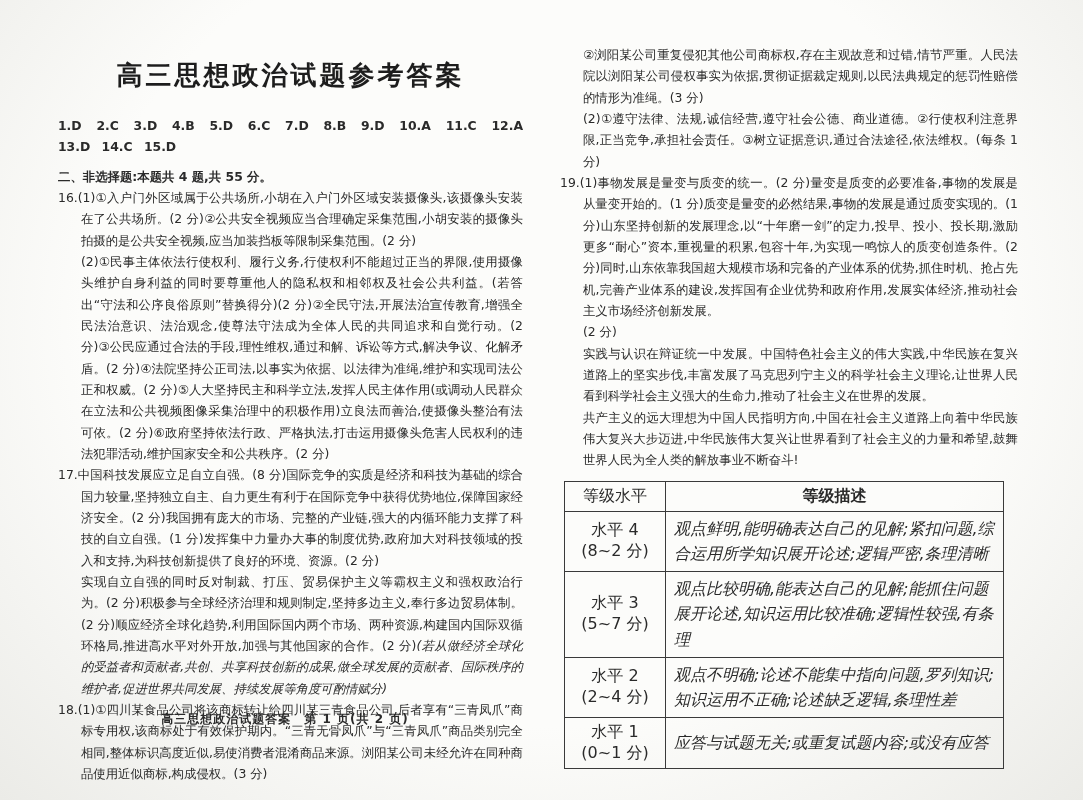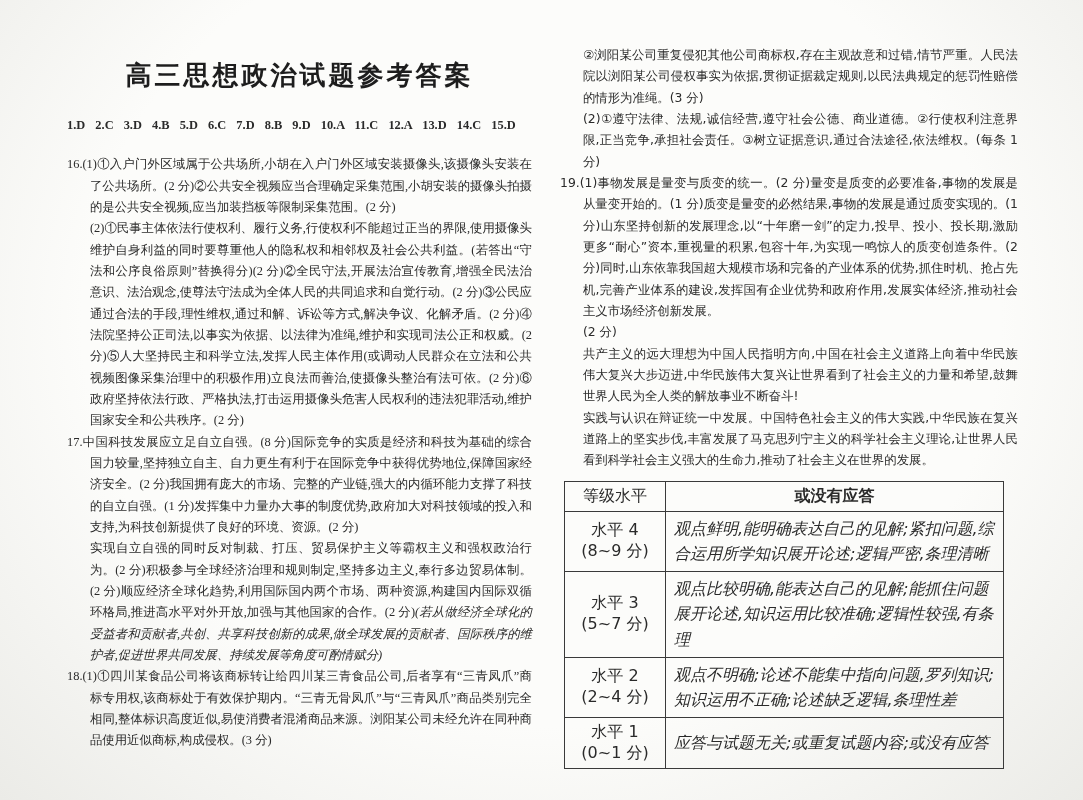--- a/index.html
+++ b/index.html
@@ -5,32 +5,32 @@
   html,body{margin:0;padding:0;}
   .sheet{
     position:relative;
     width:1083px;height:800px;
     background:radial-gradient(ellipse at 50% 40%, #fcfcfa 60%, #ebebe7 100%);
     font-family:"DejaVu Sans","Liberation Sans",sans-serif;
     color:#2a2a2a;
     overflow:hidden;
   }
   .page{position:absolute;top:0;height:800px;}
-  .page-left{left:44px;width:500px;font-family:Liberation Serif, serif;}
+  .page-left{left:35px;width:500px;}
   .page-right{left:548px;width:478px;}
   .col{position:absolute;}
   .col-left{left:23px;top:58px;width:465px;}
   .col-right{left:12px;top:44px;width:458px;}
   .doc-title{
     text-align:center;font-size:26px;font-weight:700;letter-spacing:3px;
     margin:0 0 22px 0;color:#1d1d1d;
   }
   p{margin:0;font-size:12.4px;line-height:1.72;text-align:justify;}
   .p-head{font-weight:700;}
-  .p-ans{font-weight:700;word-spacing:7px;margin:18px 0;}
+  .p-ans{font-weight:700;word-spacing:7px;margin:8px 0;}
   .p-item{padding-left:1.85em;text-indent:-1.85em;}  
   .p-sub{padding-left:1.85em;}                       
   .kai{font-style:italic;}
   .score-line{padding-left:1.85em;}
   .footer{
     position:absolute;bottom:72px;width:100%;
     text-align:center;font-size:12px;font-weight:700;color:#2a2a2a;
     letter-spacing:1px;
   }
   table.grade{
@@ -49,48 +49,50 @@
 </head>
 <body>
 
 <div class="sheet">
 
   <div class="page page-left">
     <div class="col col-left">
       <h1 class="doc-title">高三思想政治试题参考答案</h1>
 
       <p class="p-ans">1.D 2.C 3.D 4.B 5.D 6.C 7.D 8.B 9.D 10.A 11.C 12.A 13.D 14.C 15.D</p>
+      <p class="p-head">二、非选择题:本题共 4 题,共 55 分。</p>
 
       <p class="p-item">16.(1)①入户门外区域属于公共场所,小胡在入户门外区域安装摄像头,该摄像头安装在了公共场所。(2 分)②公共安全视频应当合理确定采集范围,小胡安装的摄像头拍摄的是公共安全视频,应当加装挡板等限制采集范围。(2 分)</p>
       <p class="p-sub">(2)①民事主体依法行使权利、履行义务,行使权利不能超过正当的界限,使用摄像头维护自身利益的同时要尊重他人的隐私权和相邻权及社会公共利益。(若答出“守法和公序良俗原则”替换得分)(2 分)②全民守法,开展法治宣传教育,增强全民法治意识、法治观念,使尊法守法成为全体人民的共同追求和自觉行动。(2 分)③公民应通过合法的手段,理性维权,通过和解、诉讼等方式,解决争议、化解矛盾。(2 分)④法院坚持公正司法,以事实为依据、以法律为准绳,维护和实现司法公正和权威。(2 分)⑤人大坚持民主和科学立法,发挥人民主体作用(或调动人民群众在立法和公共视频图像采集治理中的积极作用)立良法而善治,使摄像头整治有法可依。(2 分)⑥政府坚持依法行政、严格执法,打击运用摄像头危害人民权利的违法犯罪活动,维护国家安全和公共秩序。(2 分)</p>
       <p class="p-item">17.中国科技发展应立足自立自强。(8 分)国际竞争的实质是经济和科技为基础的综合国力较量,坚持独立自主、自力更生有利于在国际竞争中获得优势地位,保障国家经济安全。(2 分)我国拥有庞大的市场、完整的产业链,强大的内循环能力支撑了科技的自立自强。(1 分)发挥集中力量办大事的制度优势,政府加大对科技领域的投入和支持,为科技创新提供了良好的环境、资源。(2 分)</p>
       <p class="p-sub"><span>实现自立自强的同时反对制裁、打压、贸易保护主义等霸权主义和强权政治行为。(2 分)积极参与全球经济治理和规则制定,坚持多边主义,奉行多边贸易体制。(2 分)顺应经济全球化趋势,利用国际国内两个市场、两种资源,构建国内国际双循环格局,推进高水平对外开放,加强与其他国家的合作。(2 分)</span><span class="kai">(若从做经济全球化的受益者和贡献者,共创、共享科技创新的成果,做全球发展的贡献者、国际秩序的维护者,促进世界共同发展、持续发展等角度可酌情赋分)</span></p>
       <p class="p-item">18.(1)①四川某食品公司将该商标转让给四川某三青食品公司,后者享有“三青凤爪”商标专用权,该商标处于有效保护期内。“三青无骨凤爪”与“三青凤爪”商品类别完全相同,整体标识高度近似,易使消费者混淆商品来源。浏阳某公司未经允许在同种商品使用近似商标,构成侵权。(3 分)</p>
     </div>
+    <div class="footer">高三思想政治试题答案　第 1 页(共 2 页)</div>
   </div>
 
   <div class="page page-right">
     <div class="col col-right">
       <p class="p-sub">②浏阳某公司重复侵犯其他公司商标权,存在主观故意和过错,情节严重。人民法院以浏阳某公司侵权事实为依据,贯彻证据裁定规则,以民法典规定的惩罚性赔偿的情形为准绳。(3 分)</p>
       <p class="p-sub">(2)①遵守法律、法规,诚信经营,遵守社会公德、商业道德。②行使权利注意界限,正当竞争,承担社会责任。③树立证据意识,通过合法途径,依法维权。(每条 1 分)</p>
       <p class="p-item">19.(1)事物发展是量变与质变的统一。(2 分)量变是质变的必要准备,事物的发展是从量变开始的。(1 分)质变是量变的必然结果,事物的发展是通过质变实现的。(1 分)山东坚持创新的发展理念,以“十年磨一剑”的定力,投早、投小、投长期,激励更多“耐心”资本,重视量的积累,包容十年,为实现一鸣惊人的质变创造条件。(2 分)同时,山东依靠我国超大规模市场和完备的产业体系的优势,抓住时机、抢占先机,完善产业体系的建设,发挥国有企业优势和政府作用,发展实体经济,推动社会主义市场经济创新发展。</p>
       <p class="score-line">(2 分)</p>
+      <p class="p-sub">实践与认识在辩证统一中发展。中国特色社会主义的伟大实践,中华民族在复兴道路上的坚实步伐,丰富发展了马克思列宁主义的科学社会主义理论,让世界人民看到科学社会主义强大的生命力,推动了社会主义在世界的发展。</p>
       <p class="p-sub">共产主义的远大理想为中国人民指明方向,中国在社会主义道路上向着中华民族伟大复兴大步迈进,中华民族伟大复兴让世界看到了社会主义的力量和希望,鼓舞世界人民为全人类的解放事业不断奋斗!</p>
-      <p class="p-sub">实践与认识在辩证统一中发展。中国特色社会主义的伟大实践,中华民族在复兴道路上的坚实步伐,丰富发展了马克思列宁主义的科学社会主义理论,让世界人民看到科学社会主义强大的生命力,推动了社会主义在世界的发展。</p>
 
       <table class="grade">
         <tbody>
             <tr>
           <th class="h-level">等级水平</th>
-          <th>或没有应答</th>
+          <th>等级描述</th>
         </tr>
         <tr>
           <td class="c-level">
                 <span class="lvl">水平 4</span>
-                <span class="rng">(8~9 分)</span>
+                <span class="rng">(8~2 分)</span>
               </td>
           <td class="c-desc kai">观点鲜明,能明确表达自己的见解;紧扣问题,综合运用所学知识展开论述;逻辑严密,条理清晰</td>
         </tr>
         <tr>
           <td class="c-level">
                 <span class="lvl">水平 3</span>
                 <span class="rng">(5~7 分)</span>
               </td>
           <td class="c-desc kai">观点比较明确,能表达自己的见解;能抓住问题展开论述,知识运用比较准确;逻辑性较强,有条理</td>
         </tr>

